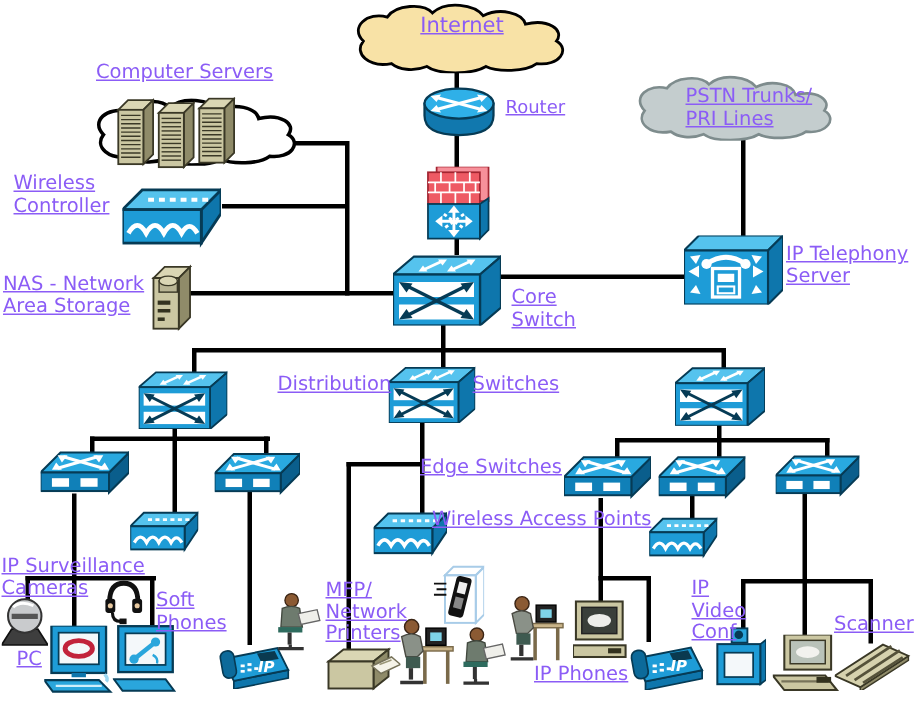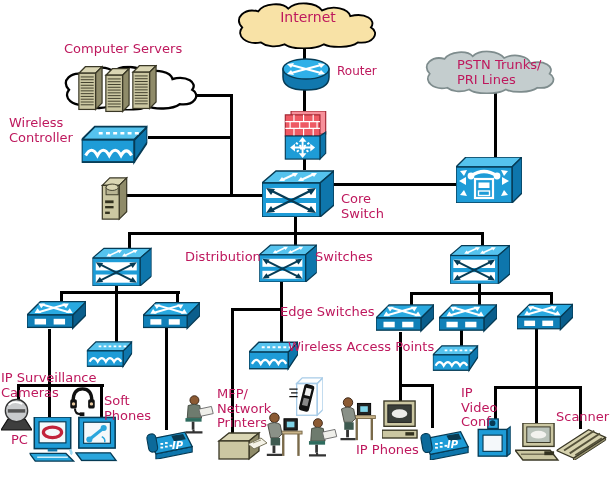--- a/index.html
+++ b/index.html
@@ -1,22 +1,22 @@
 <!DOCTYPE html>
 <html><head>
 <meta charset="utf-8">
 <style>
   html,body{margin:0;padding:0;background:#fff;}
   #diagram{position:relative;width:610px;height:479px;background:#fff;overflow:hidden;
            font-family:"DejaVu Sans",sans-serif;}
   .ln{position:absolute;background:#000;z-index:1;}
   .h{height:3px;} .v{width:3px;}
   .ic{position:absolute;z-index:2;}
-  .lbl{position:absolute;z-index:3;font:13px/1.12 "DejaVu Sans",sans-serif;color:#be185d;
-       white-space:pre-line;}
+  .lbl{position:absolute;z-index:3;font:13px/1.12 "DejaVu Sans",sans-serif;color:#8b5cf6;
+       white-space:pre-line;text-decoration:underline;}
   .lbl-center{text-align:center;}
   .iplogo{position:absolute;z-index:4;color:#fff;font:italic bold 10px "DejaVu Sans",sans-serif;}
 </style>
 </head>
 <body>
 
 <svg width="0" height="0" style="position:absolute" aria-hidden="true">
 <defs>
   <symbol id="cloud" viewBox="0 0 160 50">
     <path d="M30 43 C14 46 3 36 10 27 C0 17 13 6 27 10 C33 1 53 0 59 7 C69 -2 89 1 95 9
@@ -476,20 +476,24 @@
       <use href="#scanner"></use>
     </svg>
 
   <div class="lbl lbl-center" style="left:226px;top:10px;width:164px;font-size:14px">Internet</div>
   <div class="lbl" style="left:64px;top:42px">Computer Servers</div>
   <div class="lbl" style="left:337px;top:65px;font-size:12px">Router</div>
   <div class="lbl" style="left:457px;top:58px">PSTN Trunks/
 PRI Lines</div>
   <div class="lbl" style="left:9px;top:116px">Wireless
 Controller</div>
+  <div class="lbl" style="left:2px;top:183px">NAS - Network
+Area Storage</div>
+  <div class="lbl" style="left:524px;top:163px">IP Telephony
+Server</div>
   <div class="lbl" style="left:341px;top:192px">Core
 Switch</div>
   <div class="lbl" style="left:185px;top:250px">Distribution</div>
   <div class="lbl" style="left:315px;top:250px">Switches</div>
   <div class="lbl" style="left:280px;top:305px">Edge Switches</div>
   <div class="lbl" style="left:288px;top:340px">Wireless Access Points</div>
   <div class="lbl" style="left:1px;top:371px">IP Surveillance
 Cameras</div>
   <div class="lbl" style="left:11px;top:433px">PC</div>
   <div class="lbl" style="left:104px;top:394px">Soft

